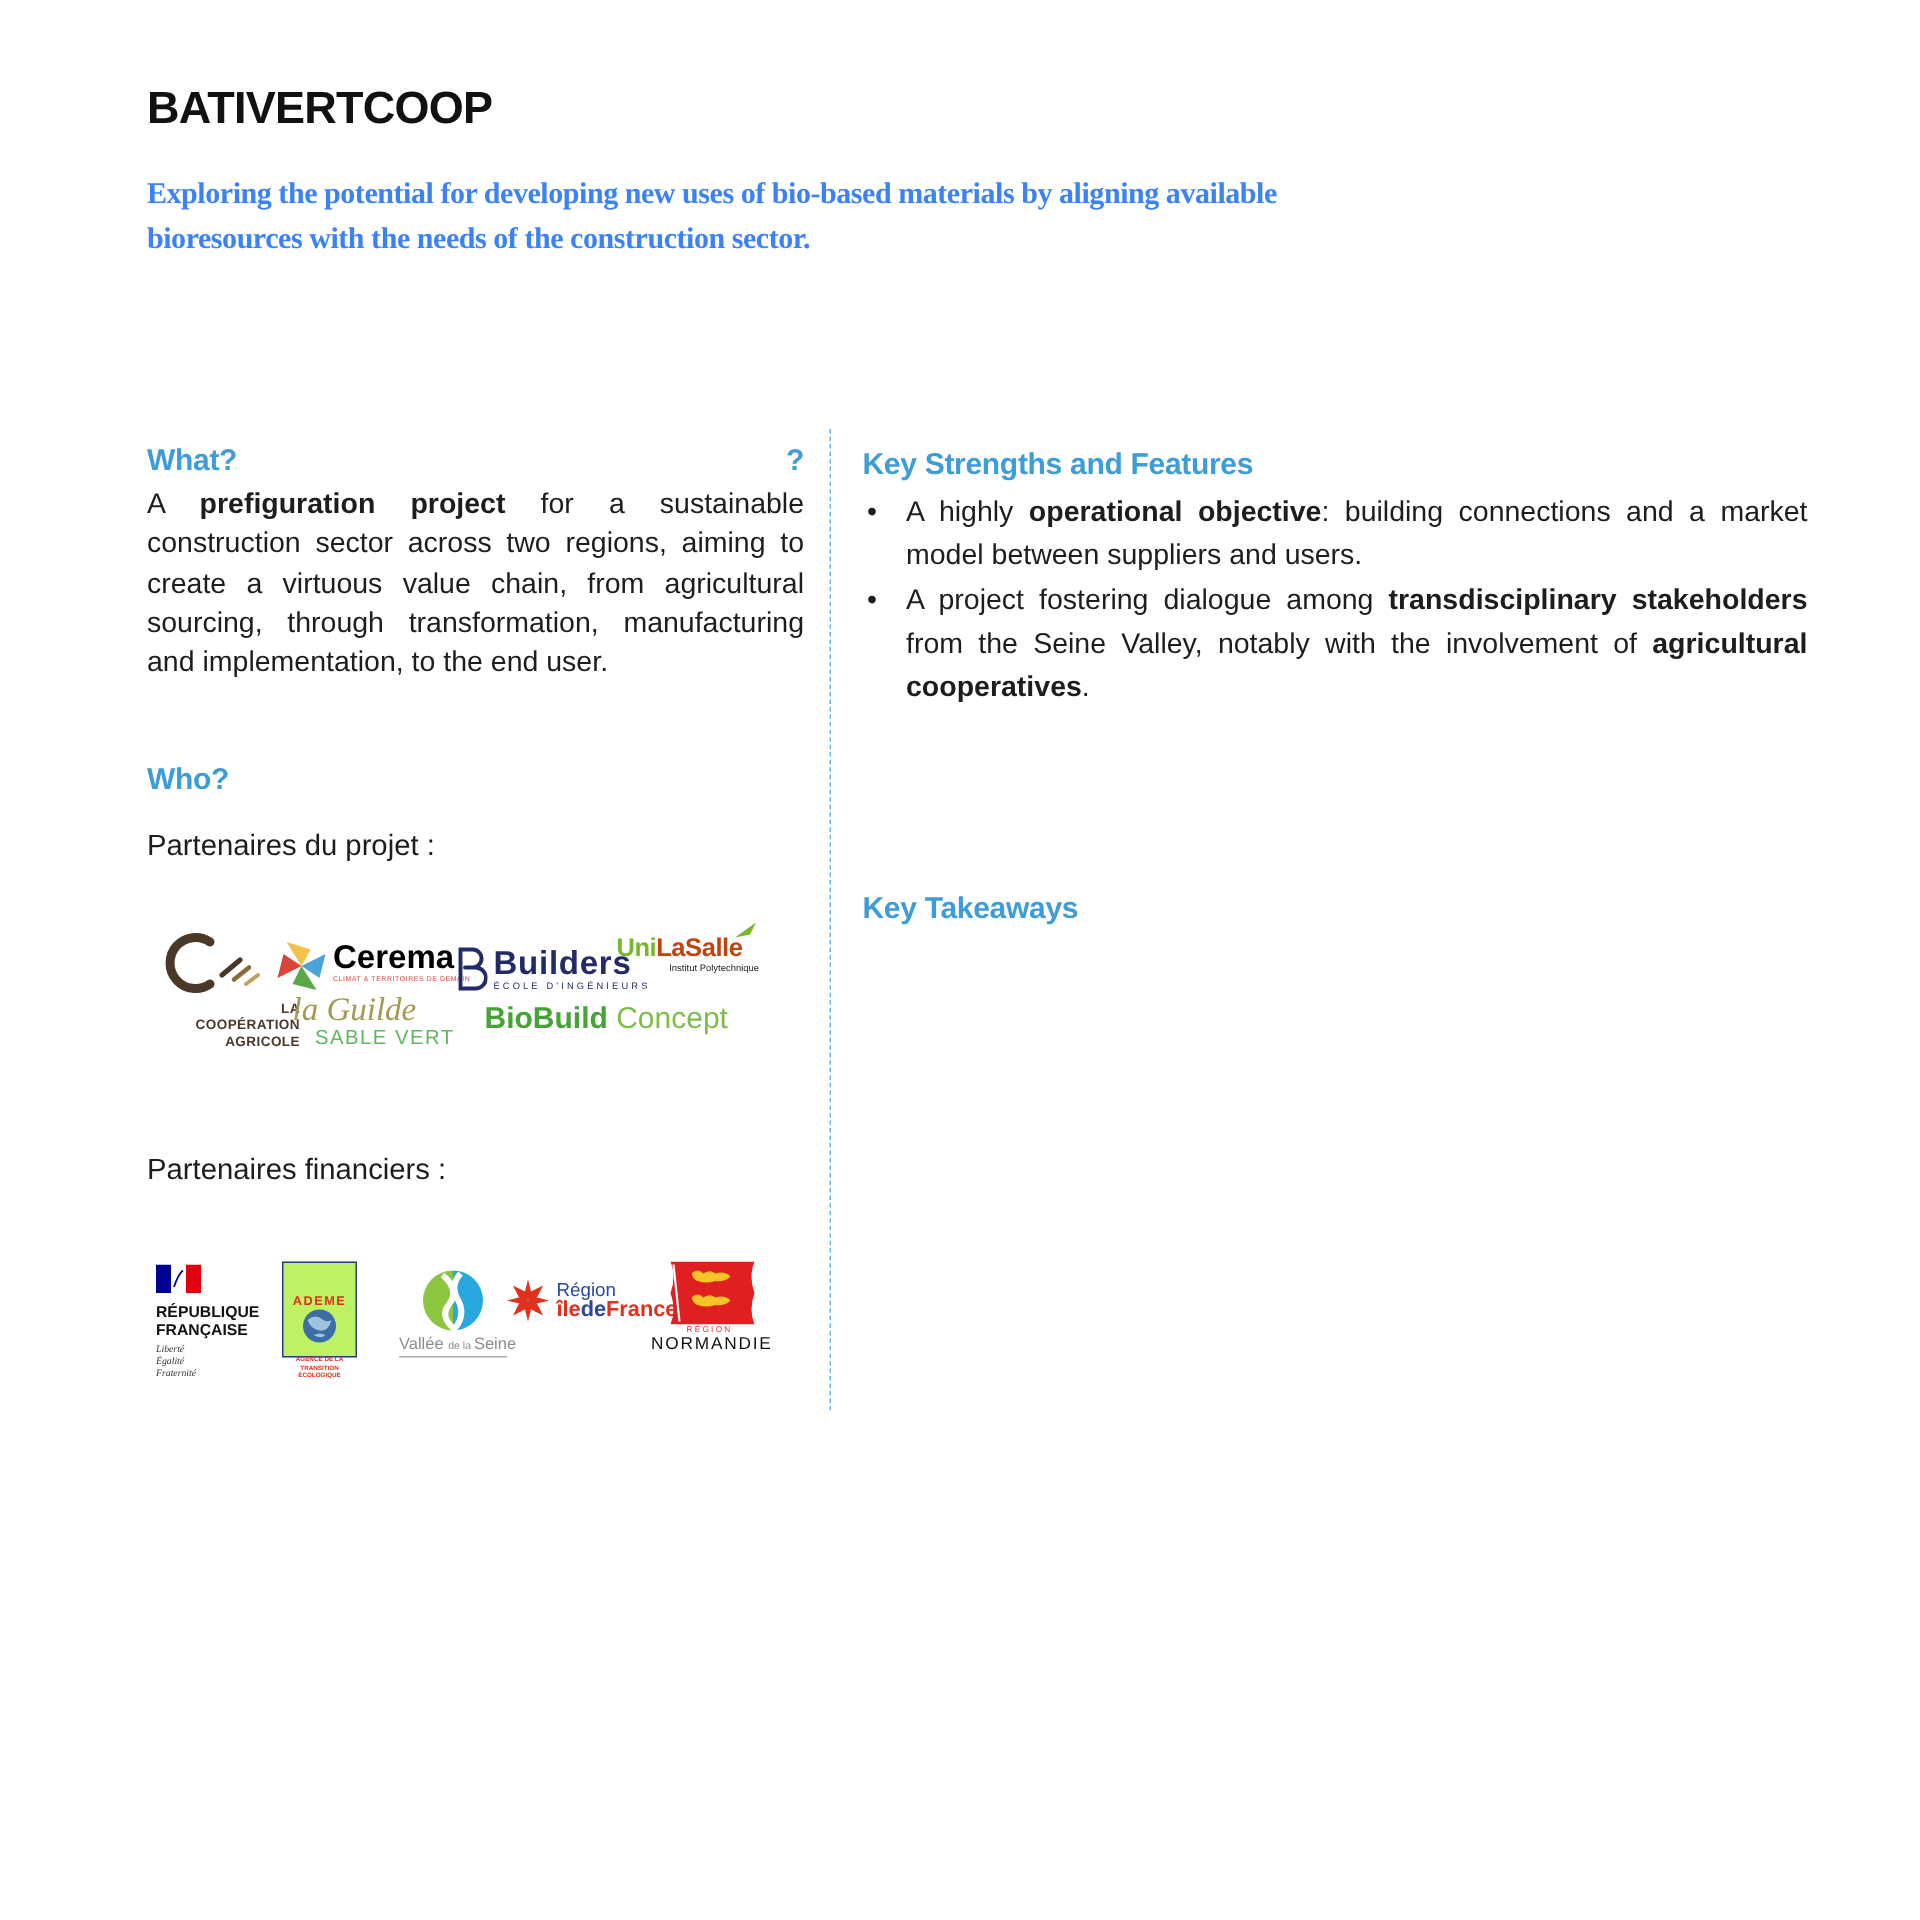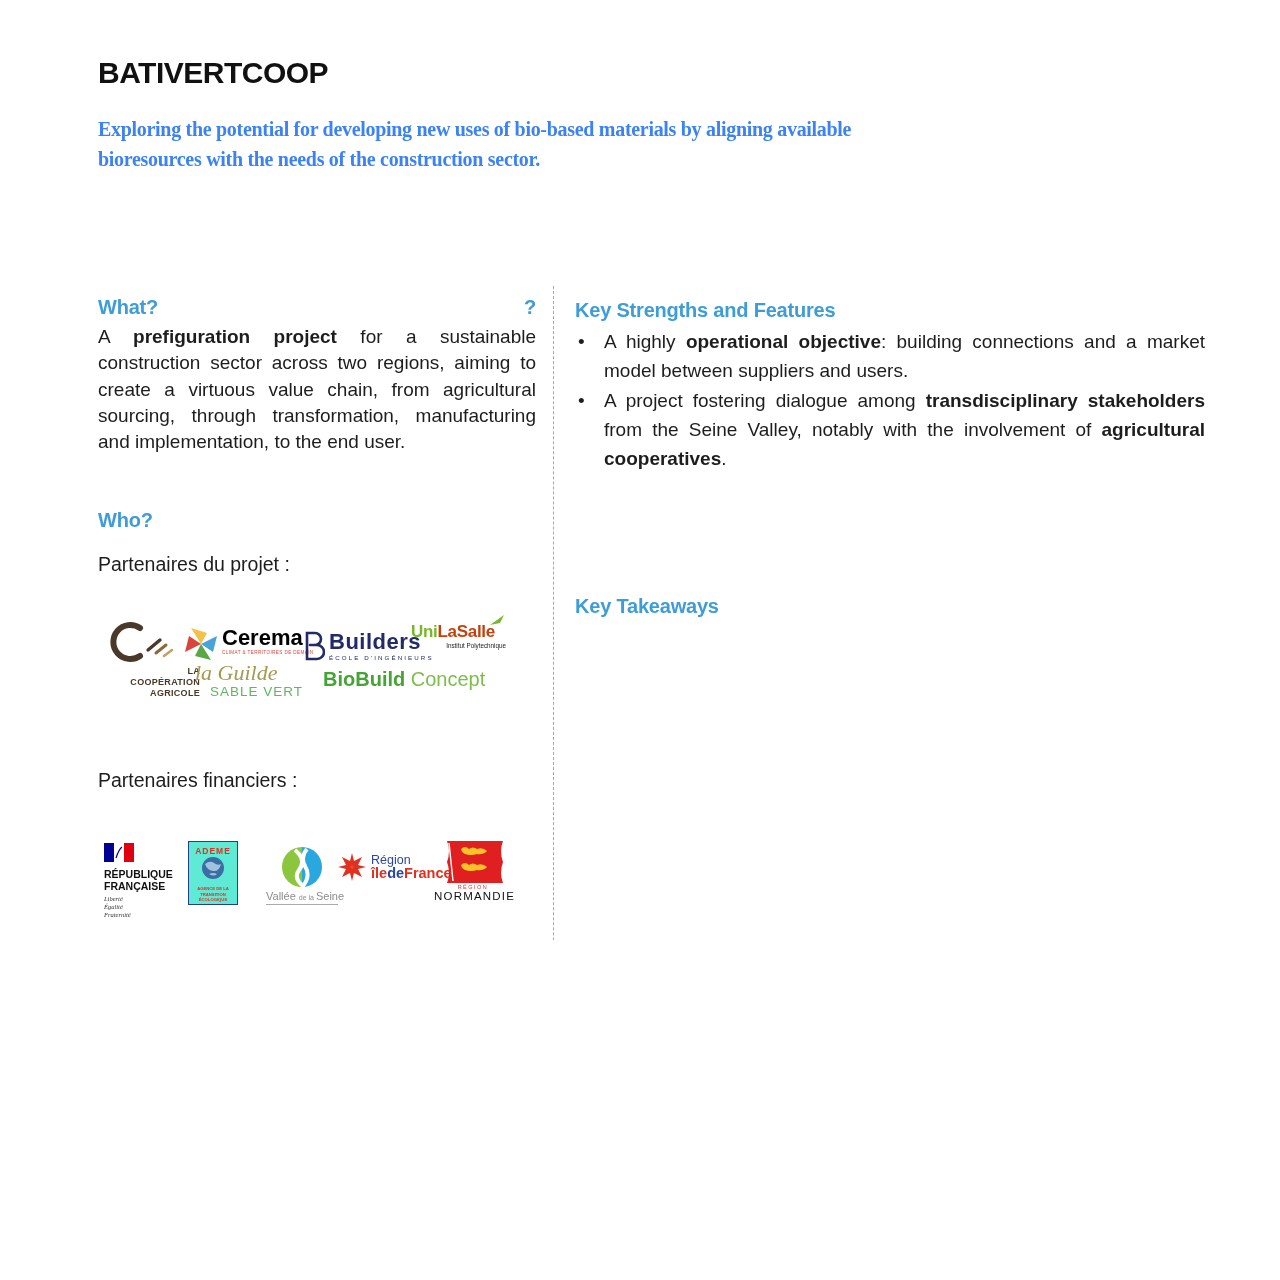--- a/index.html
+++ b/index.html
@@ -61,21 +61,21 @@
   .lg-name { font-family:"Liberation Serif", serif; font-style:italic; color:#a39a51; font-size:22px; line-height:22px; }
   .lg-sub { color:#5fb760; font-size:13.5px; letter-spacing:1px; margin-left:15px; margin-top:0; }
   .biobuild { left:323px; top:668px; font-size:20px; }
   .bb-bold { color:#46a335; font-weight:bold; }
   .bb-light { color:#7dbe4a; }
 
   
   .repfr { left:104px; top:843px; width:80px; }
   .repfr-name { font-size:10.5px; font-weight:bold; color:#111; line-height:12px; margin-top:2px; }
   .repfr-motto { font-family:"Liberation Serif", serif; font-style:italic; font-size:6.5px; color:#333; line-height:8px; margin-top:3px; }
-  .ademe { left:188px; top:841px; width:50px; height:64px; border:1.6px solid #23408f; background:#5eead4; text-align:center; padding-top:4px; }
+  .ademe { left:188px; top:841px; width:50px; height:64px; border:1.6px solid #23408f; background:#bef264; text-align:center; padding-top:20px; }
   .ademe-name { color:#e0301e; font-weight:bold; font-size:8.5px; letter-spacing:1px; }
   .ademe-tag { color:#e0301e; font-size:4.2px; font-weight:bold; line-height:5.5px; margin-top:2px; }
   .vallee { left:266px; top:846px; width:72px; text-align:center; }
   .vallee-txt { color:#8c8c8c; font-size:11px; margin-top:2px; border-bottom:1px solid #aaa; padding-bottom:2px; white-space:nowrap; }
   .vallee-txt .small { font-size:7px; }
   .idf { left:337px; top:852px; display:flex; align-items:center; }
   .idf-txt { margin-left:4px; line-height:13px; }
   .idf-region { color:#29489c; font-size:12.5px; }
   .idf-line2 { font-size:14.5px; font-weight:bold; }
   .idf-ile { color:#e0301e; } .idf-de { color:#29489c; font-weight:bold; } .idf-france { color:#e0301e; }

